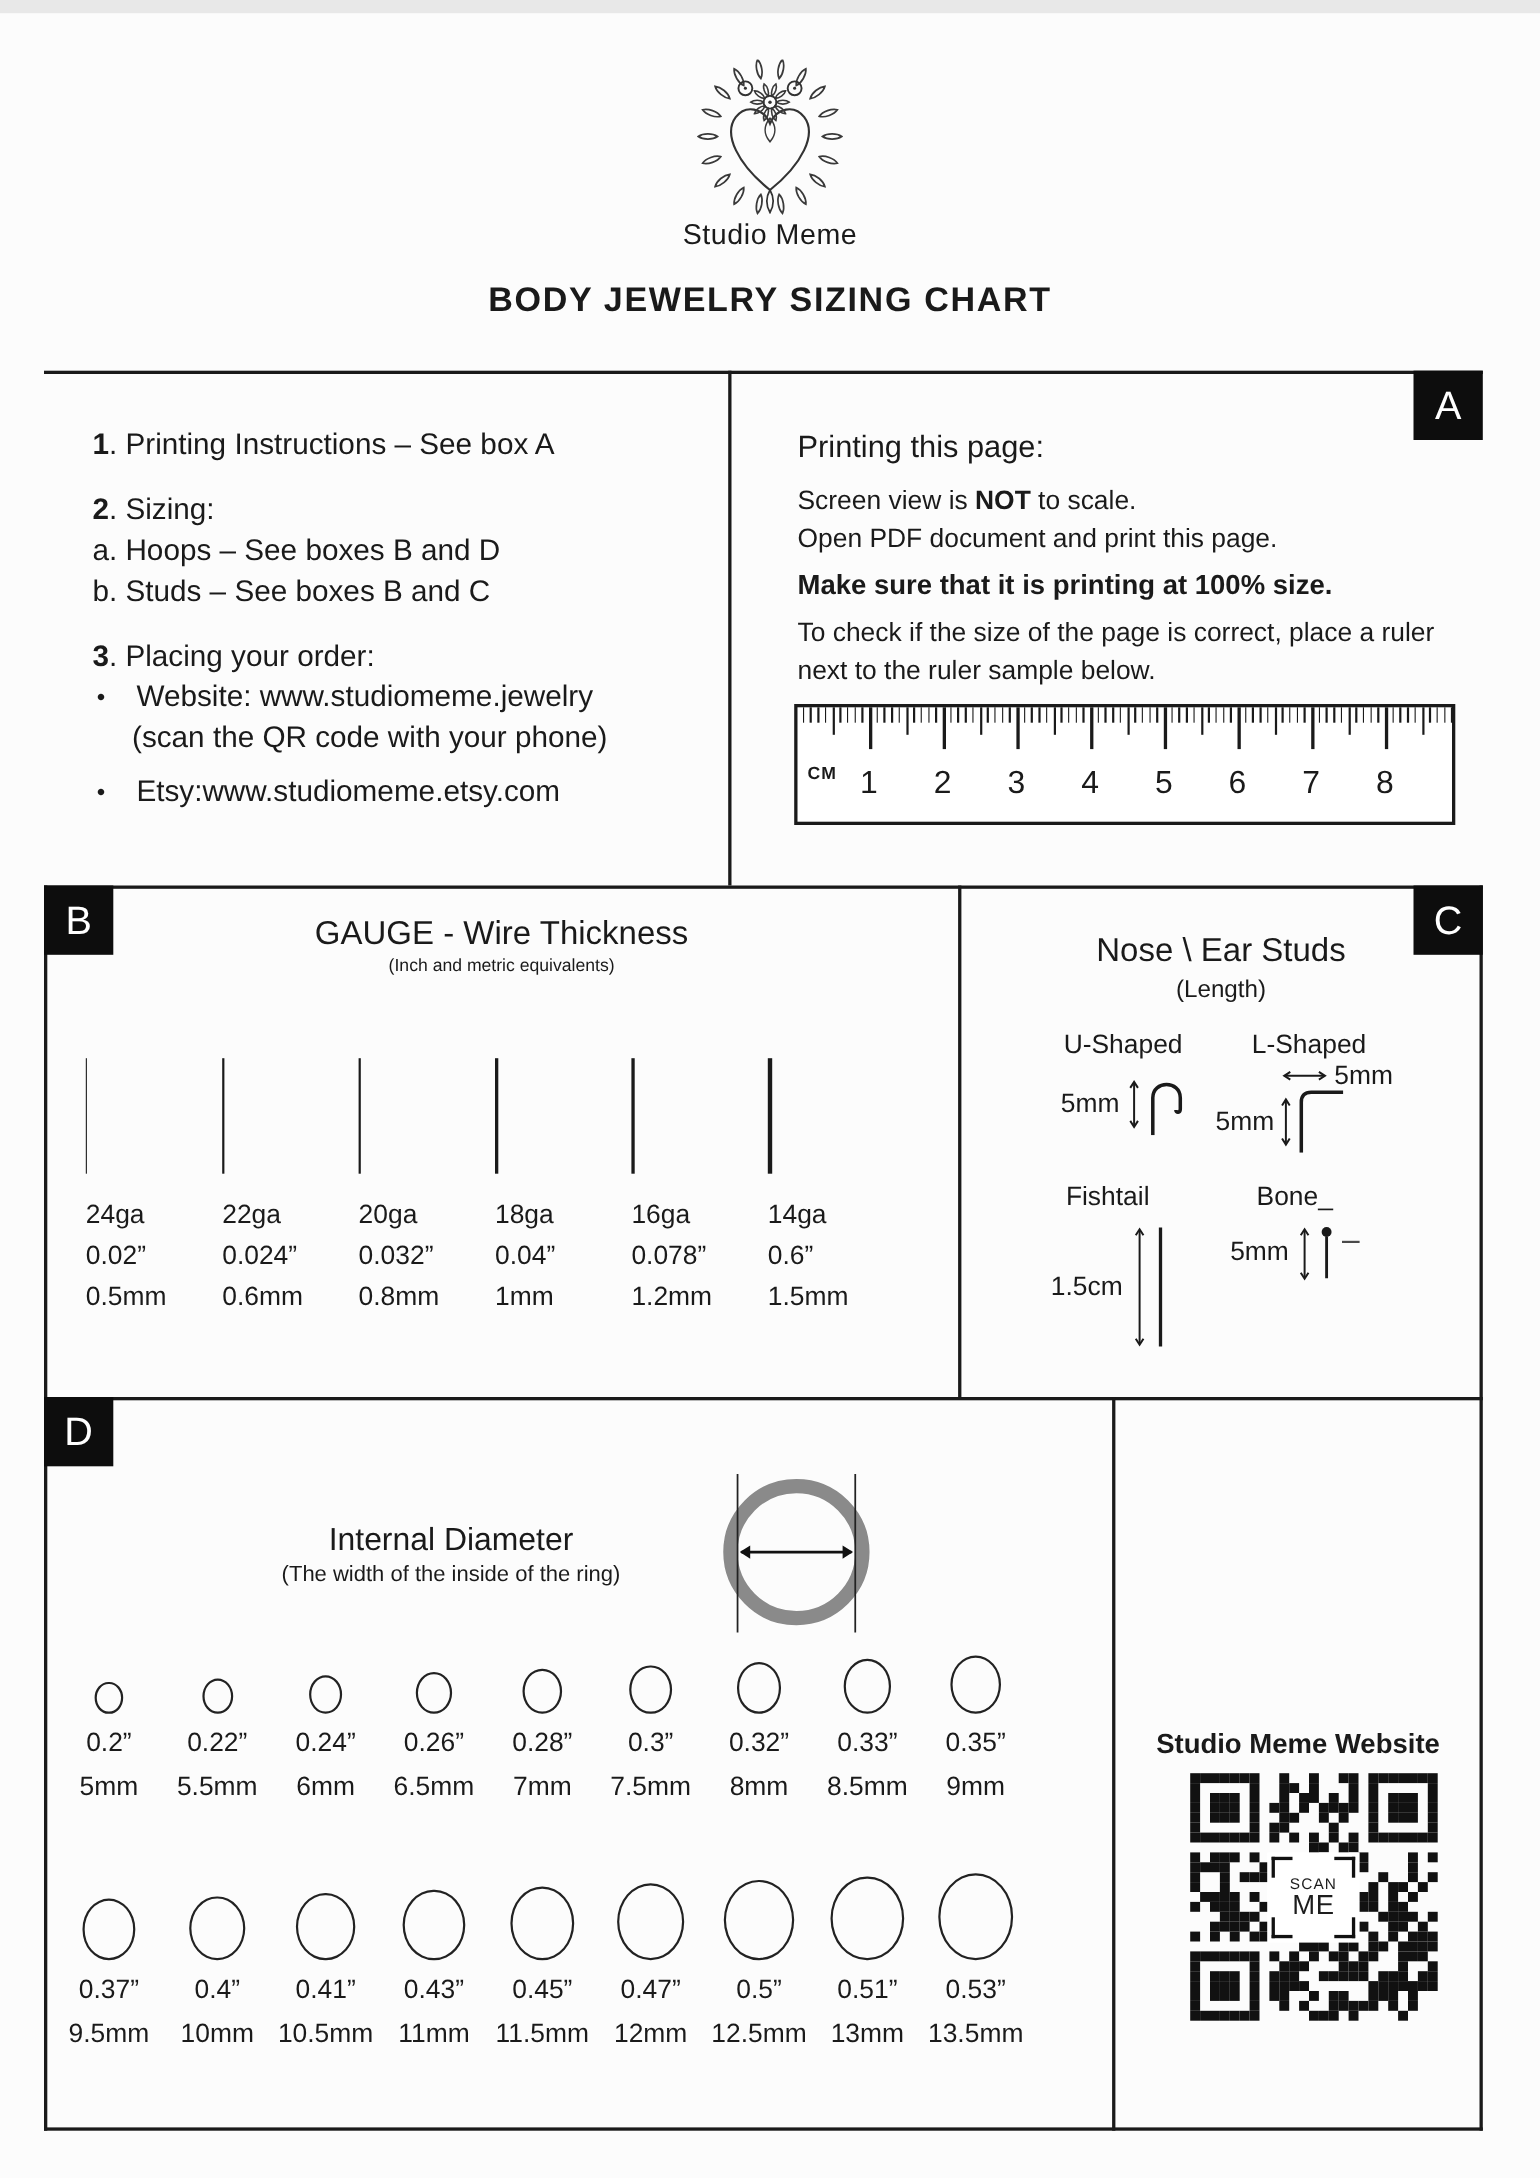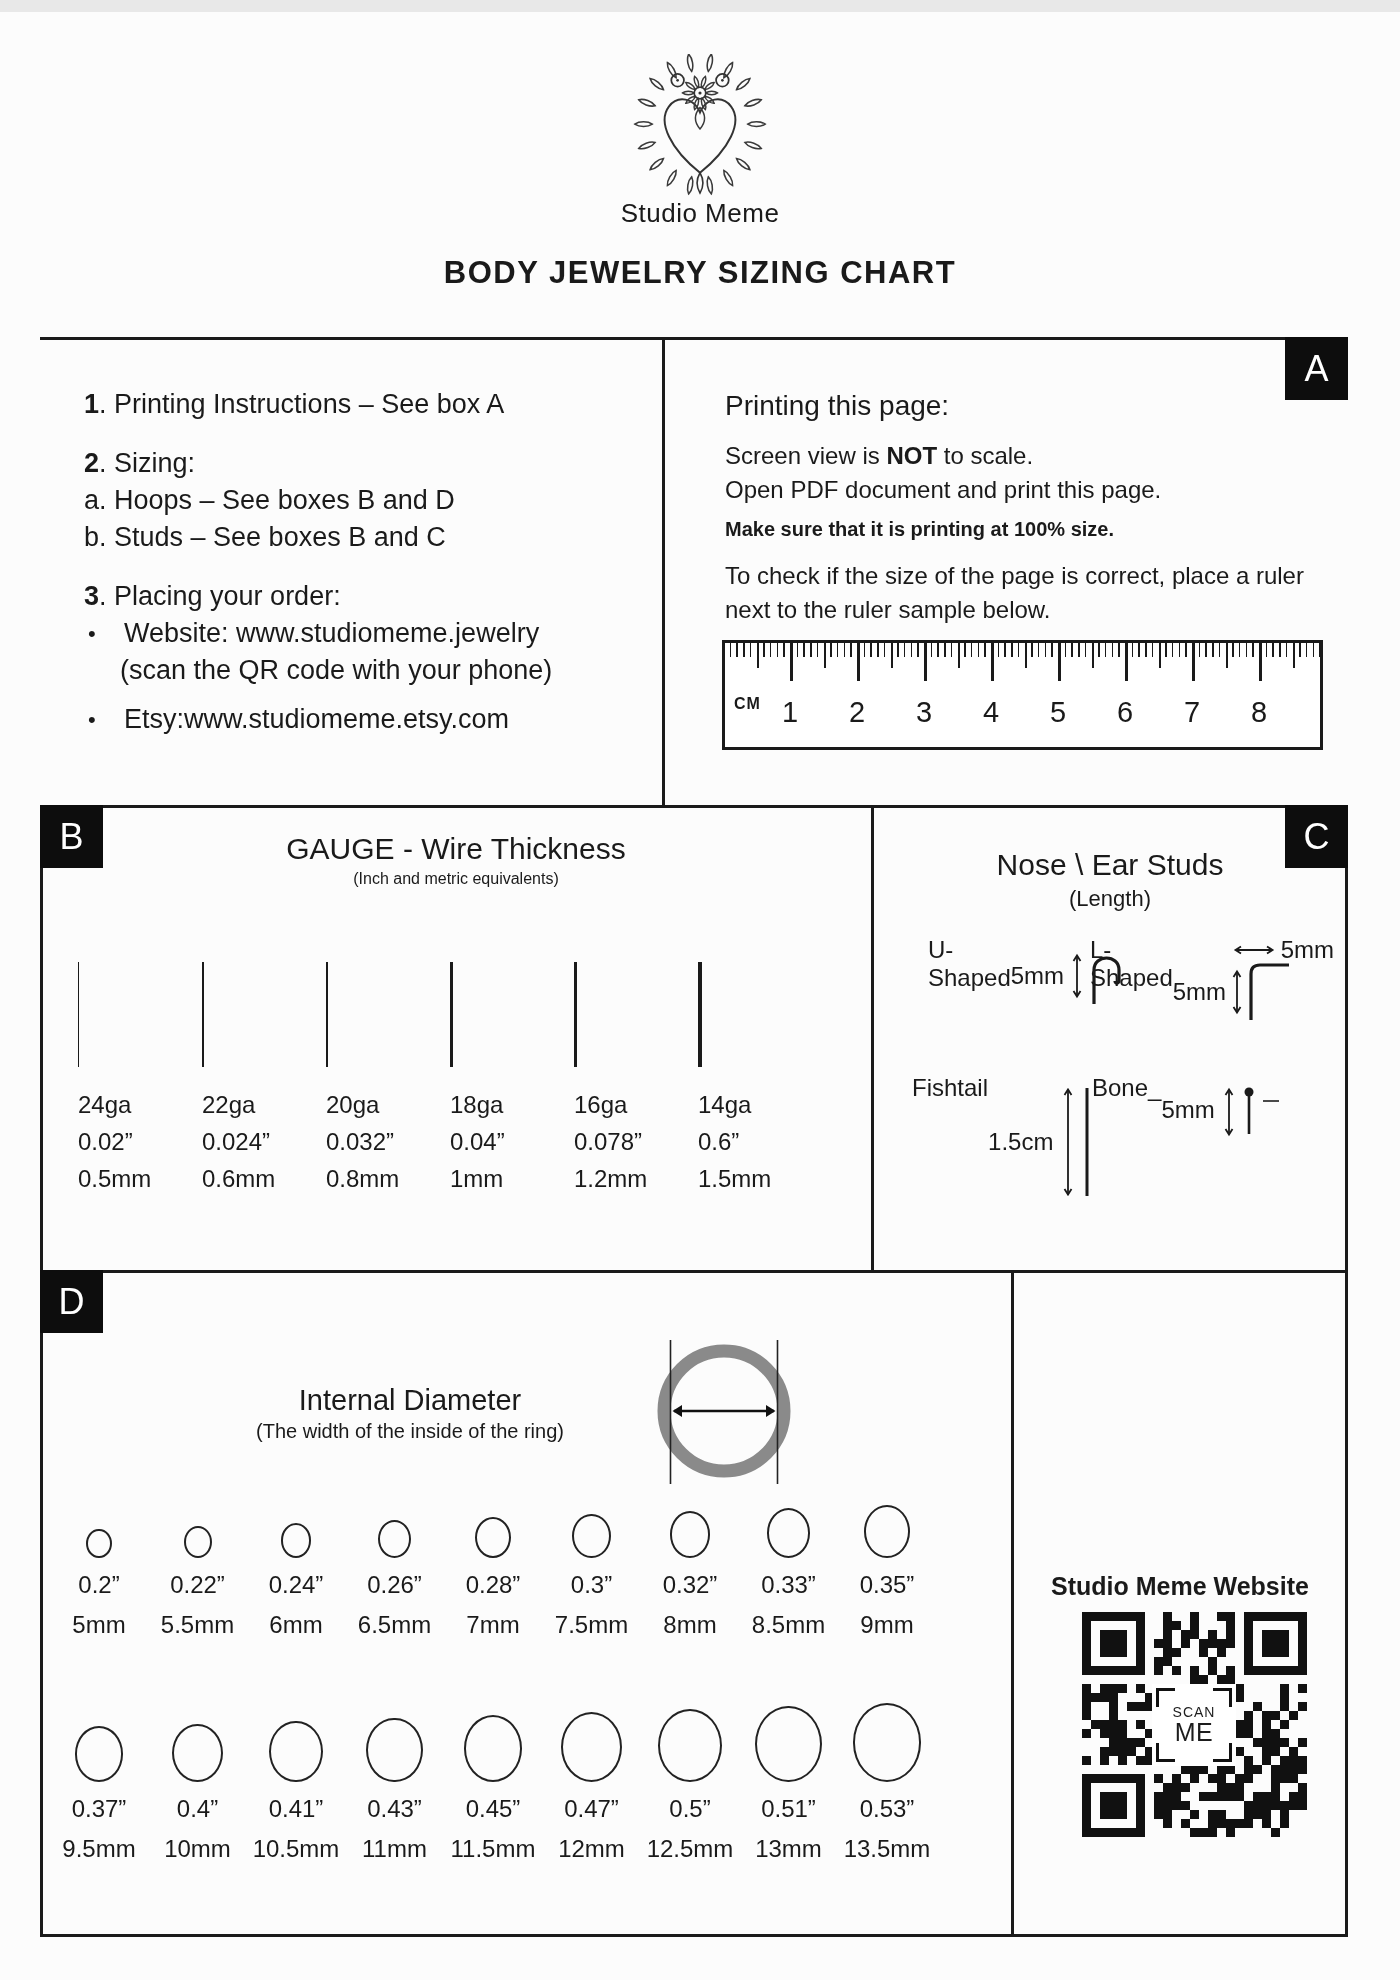--- a/index.html
+++ b/index.html
@@ -23,40 +23,40 @@
   
   .instr{left:84px; top:374px; width:570px; font-size:27px; line-height:37px;}
   .instr .gap{height:22px;}
   .instr b{font-weight:bold;}
   .bullet-row{display:flex;}
   .bullet-row .bul{width:36px; font-size:22px; padding-left:4px;}
   .bullet-cont{padding-left:36px;}
   
   .boxa-head{left:725px; top:378px; font-size:28px;}
   .boxa-line{left:725px; font-size:24px;}
-  .boxa-strong{left:725px; font-size:20px; font-weight:bold;}
+  .boxa-strong{left:725px; font-size:25px; font-weight:bold;}
   .ruler{left:722px; top:628px; width:601px; height:110px; border:3px solid var(--ink); background:#fff; box-sizing:border-box;}
   .tick{position:absolute; top:0; background:var(--ink);}
   .t-l{width:2.5px;height:38px;}
   .t-m{width:2px;height:25px;}
   .t-s{width:1.5px;height:14px;}
   .rnum{position:absolute; top:53px; width:40px; text-align:center; font-size:29px;}
   .runit{position:absolute; left:9px; top:52px; font-size:16px; font-weight:bold; letter-spacing:1px;}
   
   .boxb-title{left:120px; top:820px; width:672px; text-align:center; font-size:30px;}
   .boxb-sub{left:120px; top:858px; width:672px; text-align:center; font-size:16px;}
   .gauge-row{left:78px; top:950px; width:732px; display:flex; justify-content:space-between;}
   .gcol{width:112px; display:flex; flex-direction:column; }
   .gline{height:105px; background:var(--ink);}
   .glab{font-size:24px; margin-top:9px;}
   .glab.ga{margin-top:24px;}
   
   .boxc-title{left:872px; top:836px; width:476px; text-align:center; font-size:30px;}
   .boxc-sub{left:872px; top:874px; width:476px; text-align:center; font-size:22px;}
-  .stud-cell{display:flex; }
+  .stud-cell{display:flex; flex-direction:column; align-items:center;}
   .stud-name{font-size:24px;}
   .dim{font-size:24px;}
   .stud-dg{margin-top:12px; display:flex; align-items:center;}
   svg.shape{display:block;}
   .ldg{position:relative; width:170px; height:86px; margin-top:6px;}
   .dash{display:inline-block; width:16px; height:2px; background:#4a4a4a;}
   
   .boxd-title{left:150px; top:1372px; width:520px; text-align:center; font-size:29px;}
   .boxd-sub{left:150px; top:1408px; width:520px; text-align:center; font-size:20px;}
   .ring-row{left:52px; display:flex; justify-content:space-between; width:882px;}

